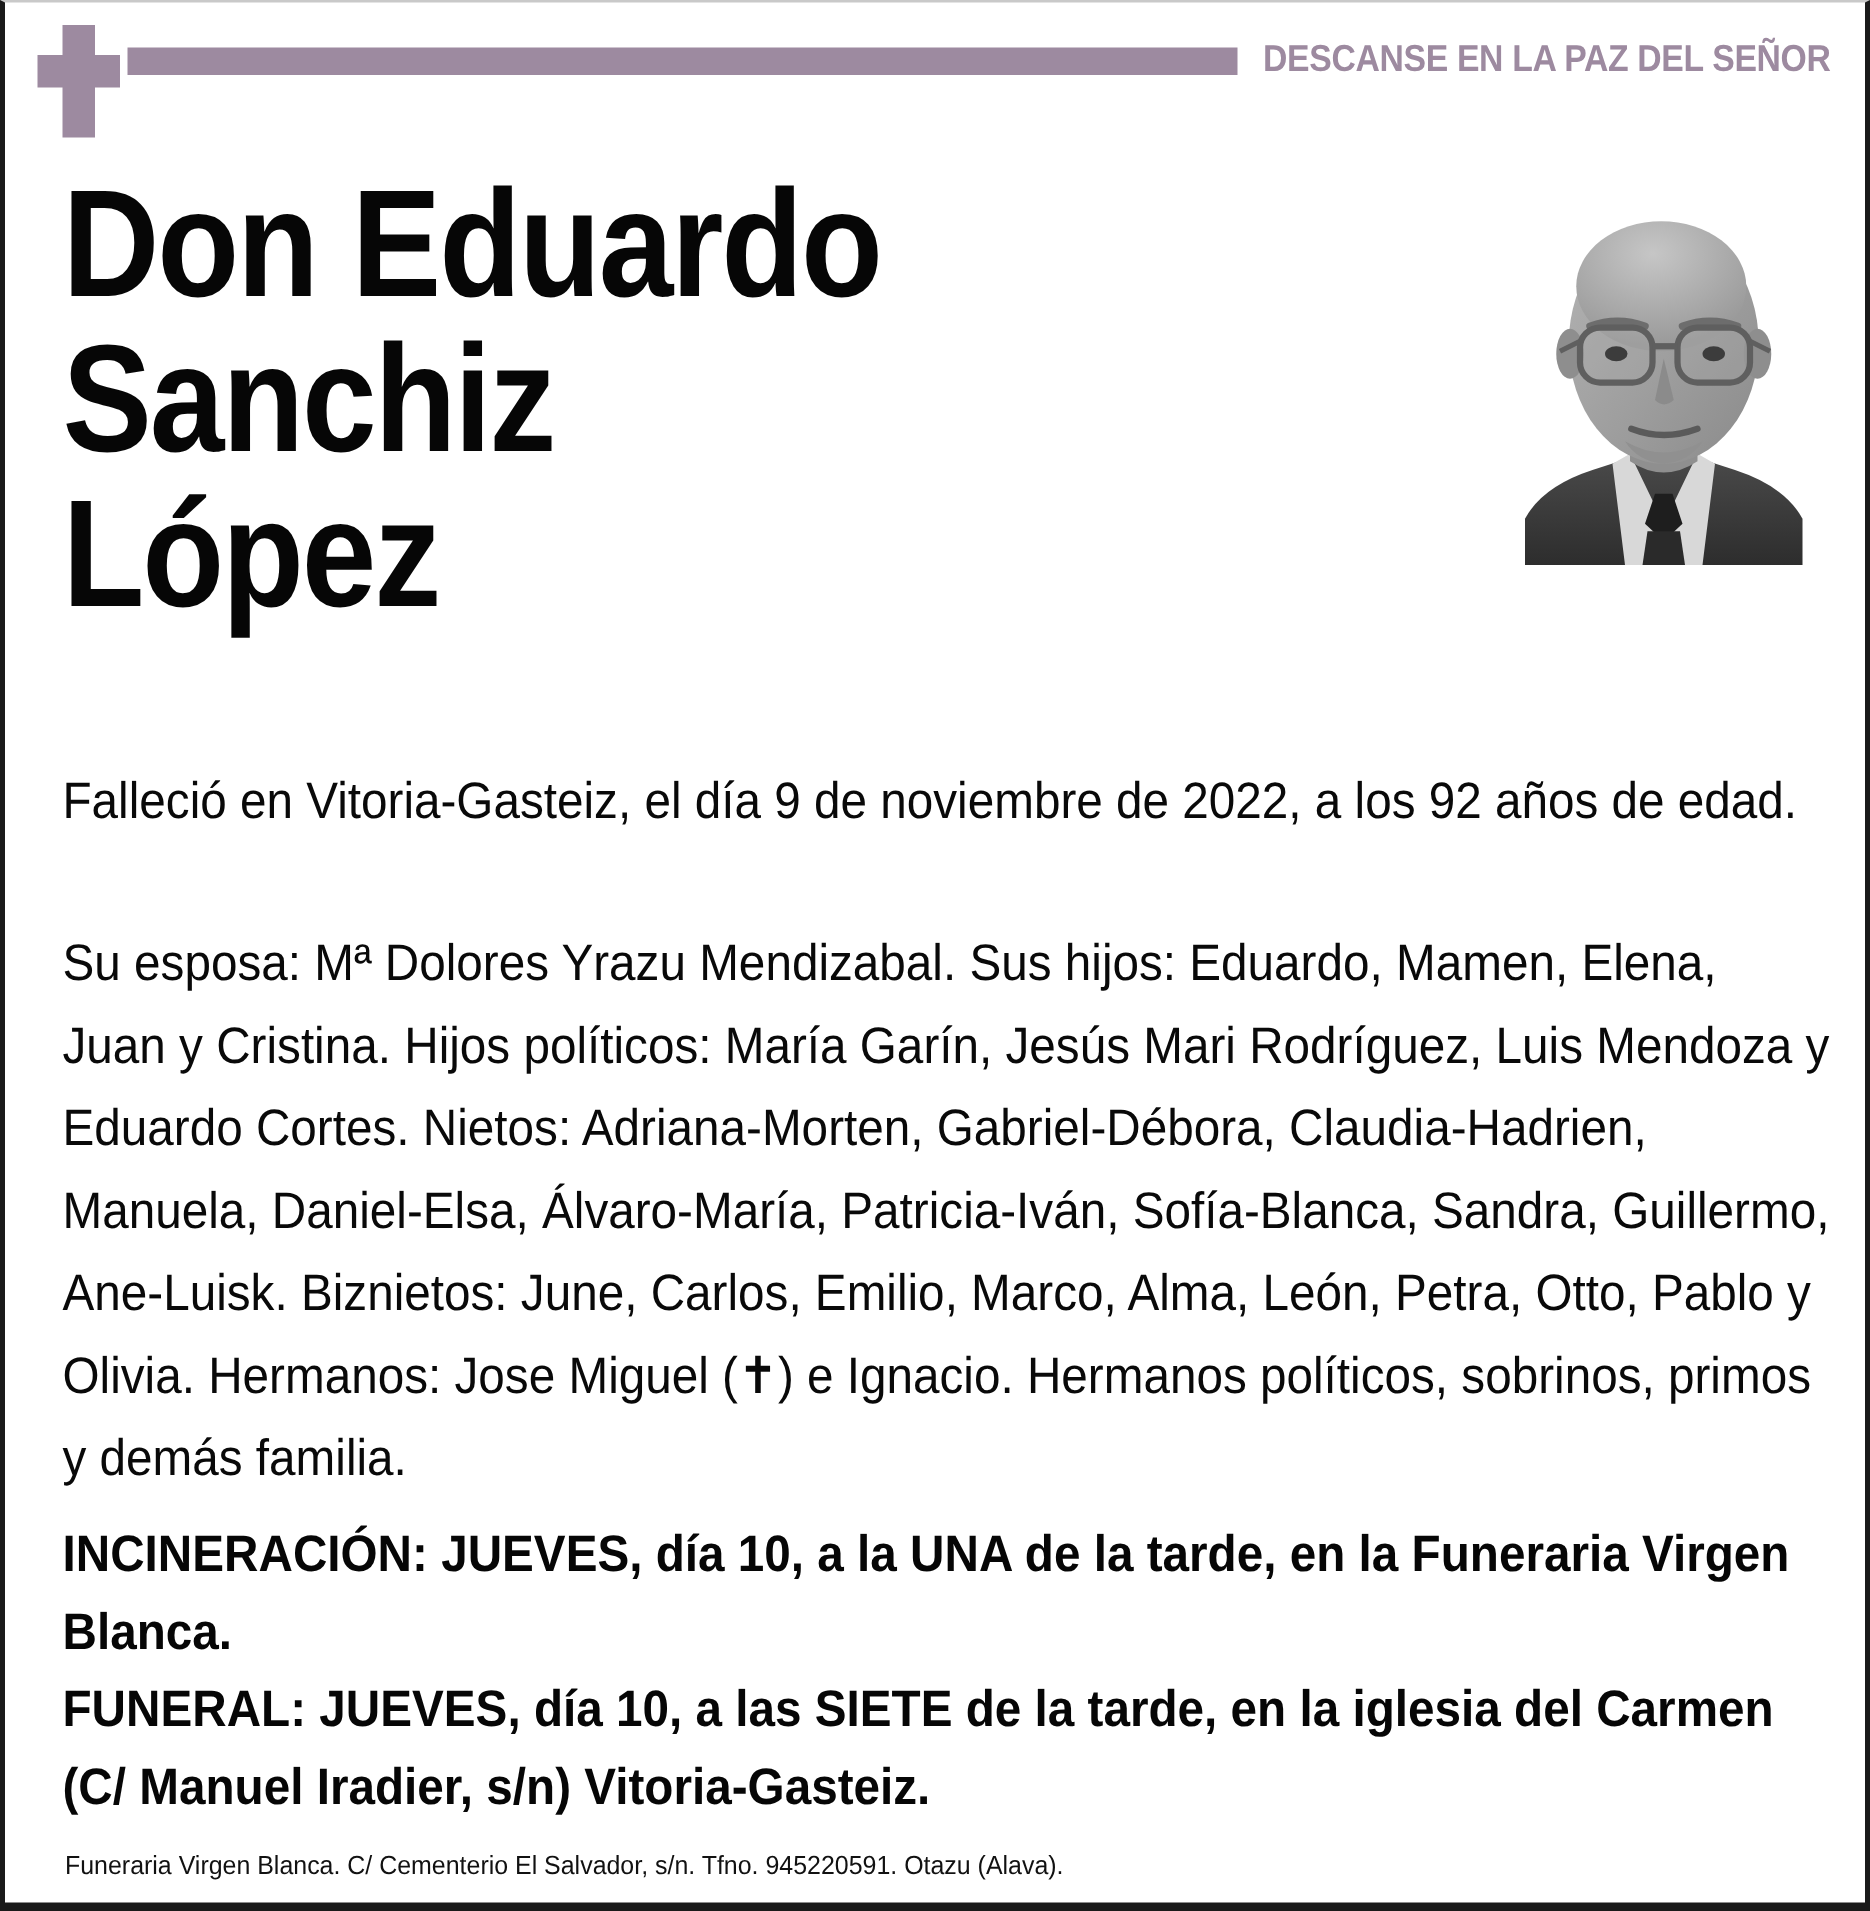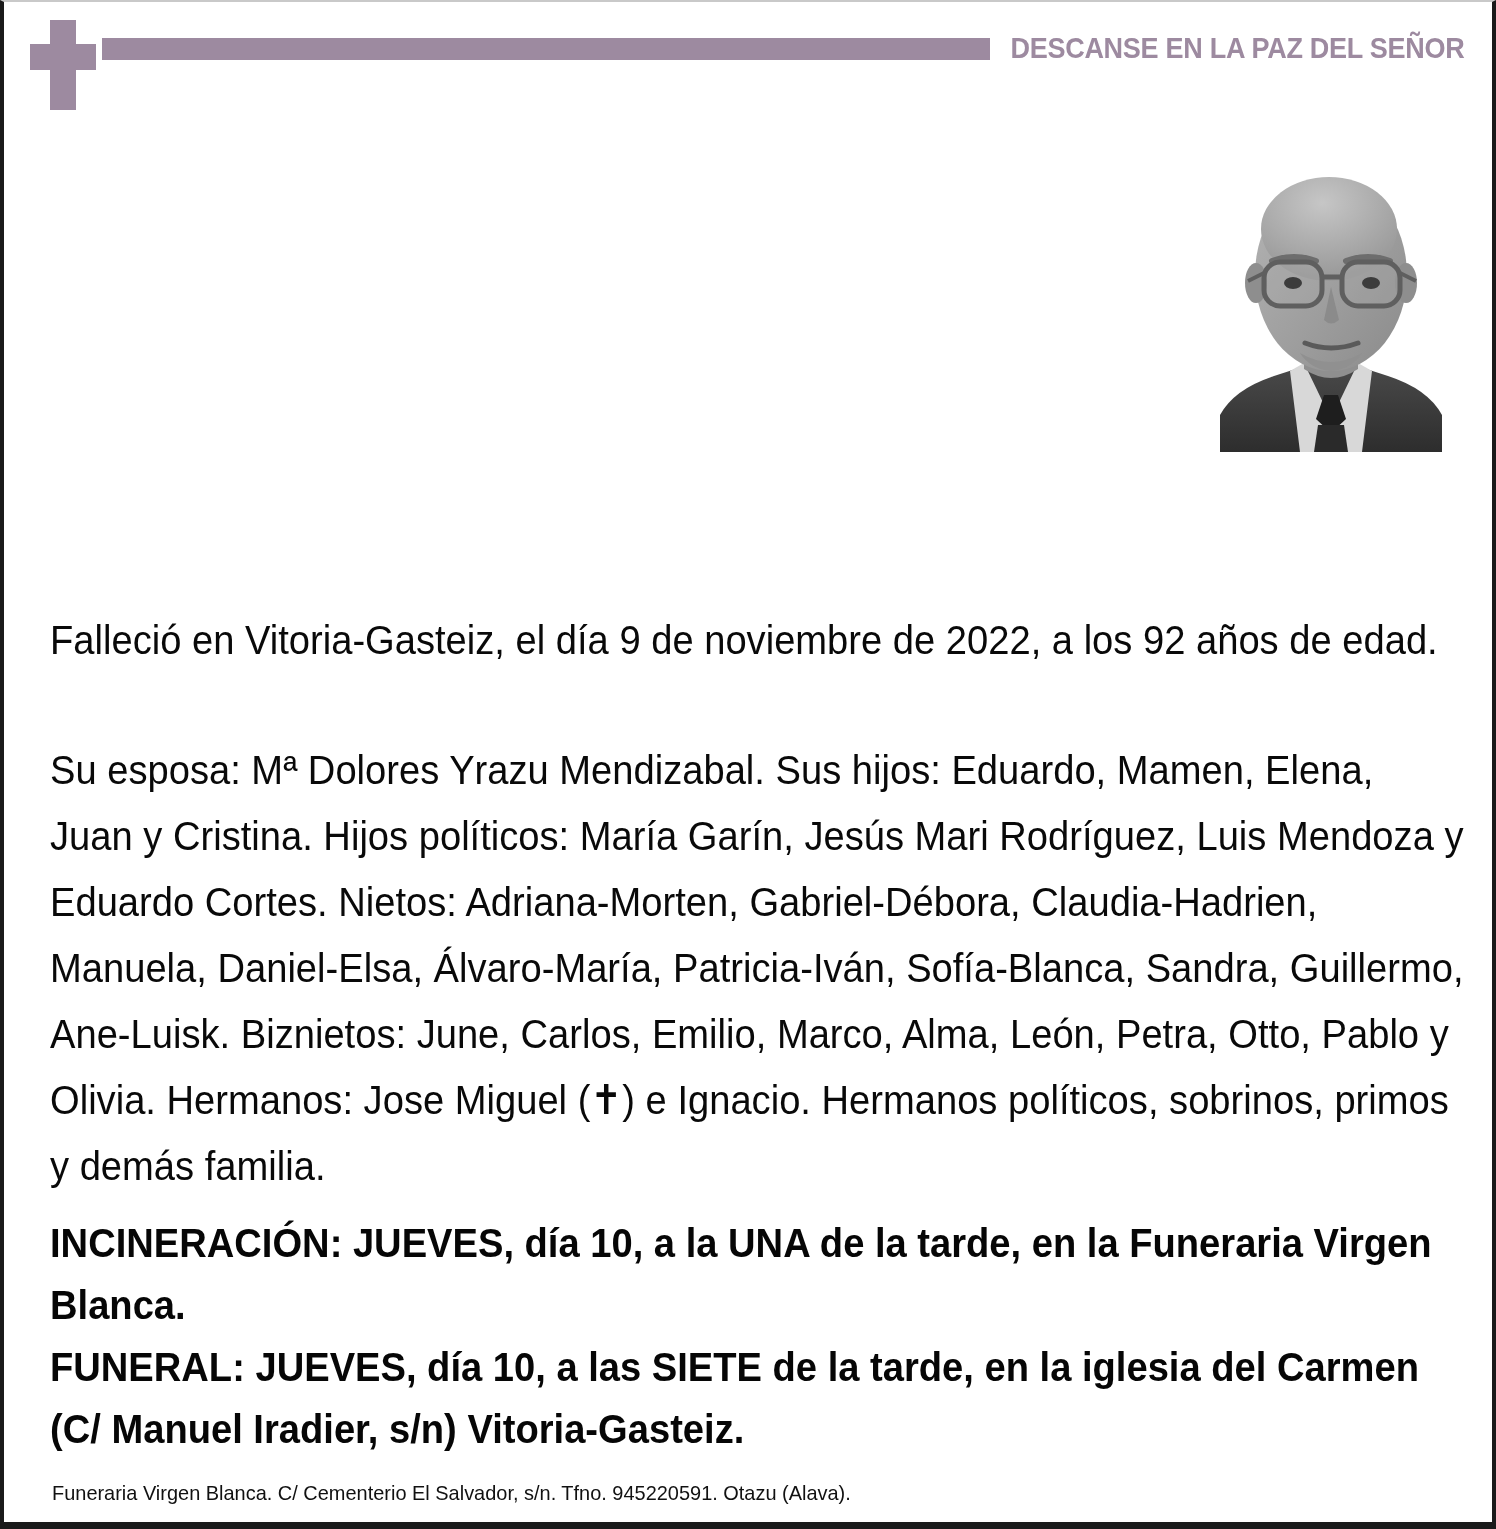--- a/index.html
+++ b/index.html
@@ -170,20 +170,25 @@
 
   <div class="header">
     <div class="cross">
       <div class="v"></div>
       <div class="h"></div>
     </div>
     <div class="rule-bar"></div>
     <div class="rip">DESCANSE EN LA PAZ DEL SEÑOR</div>
   </div>
 
+  <div class="name-block">
+    <div class="name-line">Don Eduardo</div>
+    <div class="name-line">Sanchiz</div>
+    <div class="name-line">López</div>
+  </div>
 
   <div class="portrait">
     <svg width="238" height="295" viewBox="0 0 238 295" xmlns="http://www.w3.org/2000/svg">
       <defs>
         <linearGradient id="skin" x1="0" y1="0" x2="1" y2="1">
           <stop offset="0%" stop-color="#b4b4b4"></stop>
           <stop offset="55%" stop-color="#9e9e9e"></stop>
           <stop offset="100%" stop-color="#8a8a8a"></stop>
         </linearGradient>
         <linearGradient id="suit" x1="0" y1="0" x2="0" y2="1">

